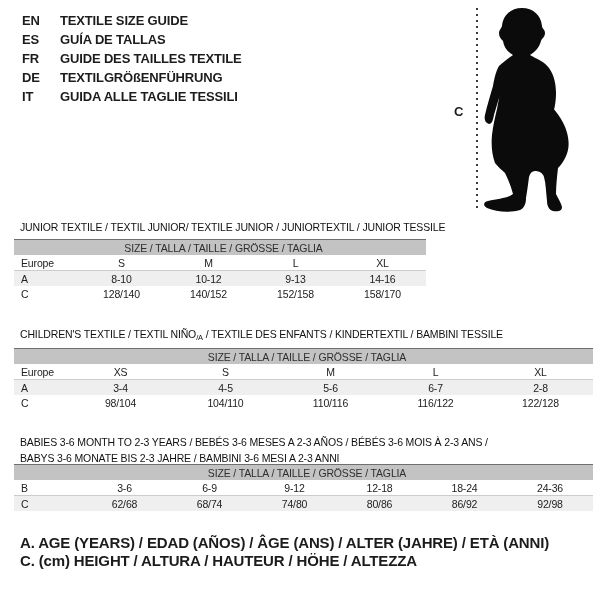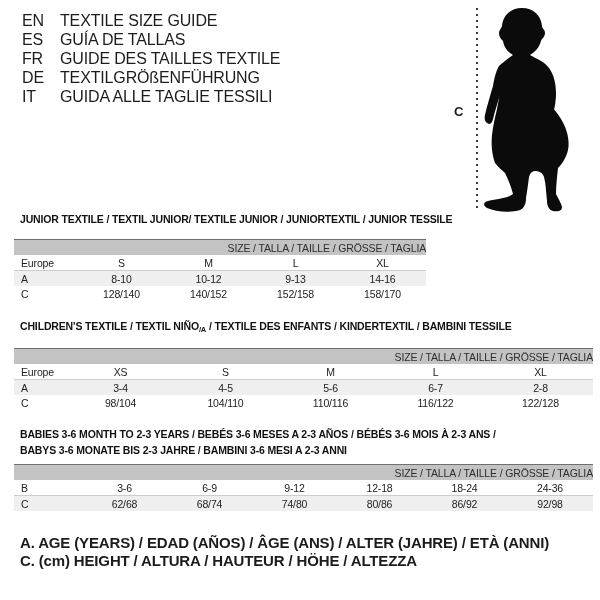--- a/index.html
+++ b/index.html
@@ -5,39 +5,39 @@
   html,body{margin:0;padding:0;background:#fff;}
   .page{
     position:relative;width:600px;height:600px;background:#ffffff;overflow:hidden;
     font-family:"Liberation Sans","DejaVu Sans",sans-serif;
     font-stretch:condensed;
     color:#1c1c1c;
     letter-spacing:-0.15px;
   }
   
   .lang-list{position:absolute;left:22px;top:11px;}
-  .lang-row{line-height:19px;font-weight:normal;font-size:16px;white-space:nowrap;}
+  .lang-row{line-height:19px;font-weight:bold;font-size:13px;white-space:nowrap;}
   .lang-code{display:inline-block;width:38px;}
   
   .figure{position:absolute;left:440px;top:0;width:160px;height:220px;}
   .measure-line{
     position:absolute;left:36px;top:8px;width:2px;height:202px;
     background:repeating-linear-gradient(to bottom,#3a3a3a 0 2.5px,transparent 2.5px 6px);
   }
   .c-label{position:absolute;left:14px;top:104px;font-weight:bold;font-size:13px;}
   .baby-svg{position:absolute;left:40px;top:5px;}
   
-  .tbl-title{position:absolute;left:20px;font-weight:bold;font-size:10.5px;white-space:nowrap;color:#111;}
+  .tbl-title{position:absolute;left:20px;font-weight:normal;font-size:10.5px;white-space:nowrap;color:#111;margin-top:8px;}
   .tbl-title .subsc{font-size:7.5px;vertical-align:-2px;}
   table.size-table{
     position:absolute;left:14px;border-collapse:collapse;table-layout:fixed;
     font-size:10.5px;border-top:1px solid #6f6f6f;
   }
   table.size-table th{
-    background:#c3c3c3;font-weight:normal;text-align:right;color:#2e2e2e;
+    background:#c3c3c3;font-weight:normal;text-align:center;color:#2e2e2e;
     height:15px;padding:0 0 0 7px;font-size:10.5px;
   }
   table.size-table td{height:15px;padding:0;text-align:center;color:#222;white-space:nowrap;}
   table.size-table td.lbl{text-align:left;padding-left:7px;margin-top:46px;}
   tr.underline td{border-bottom:1px solid #cccccc;}
   tr.shade td{background:#efefef;}
   
   .legend{position:absolute;left:20px;top:534px;font-weight:bold;font-size:15px;}
   .legend-line{line-height:18px;white-space:nowrap;}
 </style>

